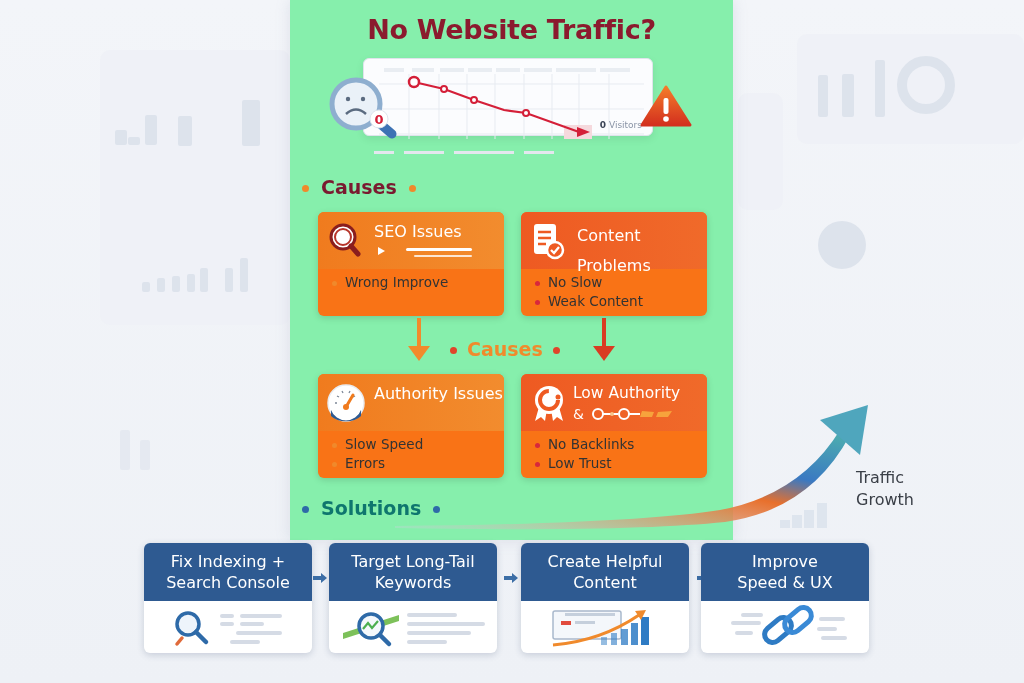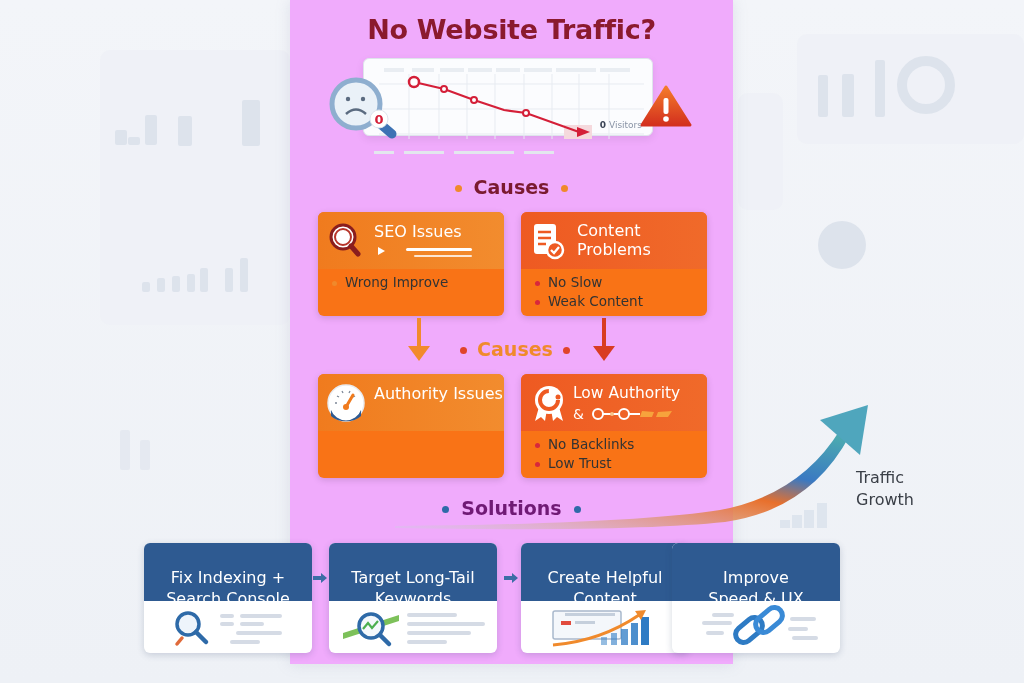--- a/index.html
+++ b/index.html
@@ -1,36 +1,36 @@
 <!DOCTYPE html>
 <html><head>
 <meta charset="utf-8">
 <style>
 *{box-sizing:border-box;margin:0;padding:0}
 body{width:1024px;height:683px;overflow:hidden;font-family:"DejaVu Sans","Liberation Sans",sans-serif;background:linear-gradient(180deg,#f3f5f9 0%,#eef1f6 100%);position:relative}
 .bg-panel{position:absolute;background:#eef1f6;border-radius:10px;opacity:.9}
 .bg-bar{position:absolute;background:#dde3ec;border-radius:2px}
-.center-panel{position:absolute;left:290px;top:0;width:443px;height:664px;background:#f0abfc;box-shadow:0 0 14px rgba(120,135,160,.18)}
+.center-panel{position:absolute;left:290px;top:0;width:443px;height:540px;background:#86efac;box-shadow:0 0 14px rgba(120,135,160,.18)}
 .title{position:absolute;left:0;width:100%;top:14px;text-align:center;font-size:27px;font-weight:bold;color:#8b1a2e;letter-spacing:-.3px}
 .chart-card{position:absolute;left:363px;top:58px;width:290px;height:78px;background:#fbfcfe;border:1px solid #dfe4ec;border-radius:6px;box-shadow:0 3px 8px rgba(0,0,0,.08)}
 .visitors{position:absolute;right:10px;bottom:5px;font-size:9px;color:#8a94a6}
 .visitors b{color:#3b4456}
-.section{position:absolute;text-align:center;font-weight:bold;font-size:19px}
+.section{position:absolute;text-align:left;font-weight:bold;font-size:19px}
 .dot{display:inline-block;width:7px;height:7px;border-radius:50%;vertical-align:middle;margin:0 12px}
 .card{position:absolute;width:186px;height:104px;background:#f97316;border-radius:6px;box-shadow:0 2px 7px rgba(0,0,0,.14);overflow:hidden}
 .card .head{height:57px;position:relative;color:#fff}
 .card .head .ht{position:absolute;left:56px;top:9px;font-size:16px;line-height:21px}
 .card .head .ico{position:absolute;left:8px;top:9px;width:40px;height:40px}
 .card ul{list-style:none;padding:4px 0 0 14px}
 .card li{font-size:13.5px;color:#333;line-height:19px}
 .card li span.b{display:inline-block;width:5px;height:5px;border-radius:50%;margin-right:8px;vertical-align:middle}
 .or{background:linear-gradient(90deg,#f07b1e,#f28c2e)}
 .rd{background:linear-gradient(90deg,#ee5a22,#f06a2a)}
 .sol{position:absolute;top:543px;width:168px;height:110px;background:#fff;border-radius:6px;box-shadow:0 2px 7px rgba(40,60,100,.2);overflow:hidden}
-.sol .head{height:58px;background:#2e5a91;color:#fff;text-align:center;font-size:16px;line-height:21px;padding-top:24px}
+.sol .head{height:58px;background:#2e5a91;color:#fff;text-align:center;font-size:16px;line-height:21px;padding-top:8px}
 .sol .body{position:relative;height:52px}
 .line{position:absolute;height:4px;background:#d5dbe5;border-radius:2px}
 .arrow-r{position:absolute;top:573px;width:14px;height:10px}
 .growth{position:absolute;left:856px;top:467px;font-size:16px;color:#3a3f47;line-height:22px}
 </style>
 </head>
 <body>
 
 <div>
   <div class="bg-panel" style="left:100px;top:50px;width:190px;height:275px"></div>
@@ -153,21 +153,21 @@
     <svg class="ico" viewBox="0 0 40 40">
       <rect x="5" y="3" width="22" height="30" rx="3" fill="#fff"></rect>
       <g stroke="#ee5a22" stroke-width="2.5">
           <line x1="9" y1="11" x2="22" y2="11"></line>
           <line x1="9" y1="17" x2="22" y2="17"></line>
           <line x1="9" y1="23" x2="17" y2="23"></line>
         </g>
       <circle cx="26" cy="29" r="8" fill="#ee5a22" stroke="#fff" stroke-width="2.5"></circle>
       <path d="M22 29 L25 32 L30 26" fill="none" stroke="#fff" stroke-width="2.3"></path>
     </svg>
-    <div class="ht" style="line-height:19px"><span>Content Problems</span></div>
+    <div class="ht" style="line-height:30px"><span>Content Problems</span></div>
   </div>
   <ul>
     <li><span class="b" style="background:#d8283c"></span><span>No Slow</span></li>
     <li><span class="b" style="background:#d8283c"></span><span>Weak Content</span></li>
   </ul>
 </div>
 
 <svg style="position:absolute;left:406px;top:318px" width="26" height="46">
   <line x1="13" y1="0" x2="13" y2="30" stroke="#f28a2c" stroke-width="4"></line>
   <polygon points="2,28 24,28 13,43" fill="#f28a2c"></polygon>
@@ -191,20 +191,24 @@
           <line x1="11" y1="13" x2="13" y2="14"></line>
           <line x1="16" y1="8" x2="17" y2="10"></line>
           <line x1="24" y1="8" x2="23" y2="10"></line>
           <line x1="29" y1="13" x2="27" y2="14"></line>
         </g>
       <line x1="20" y1="24" x2="27" y2="12" stroke="#f07b1e" stroke-width="3" stroke-linecap="round"></line>
       <circle cx="20" cy="24" r="3" fill="#f07b1e"></circle>
     </svg>
     <div class="ht">Authority Issues</div>
   </div>
+  <ul>
+    <li><span class="b" style="background:#f0892b"></span><span>Slow Speed</span></li>
+    <li><span class="b" style="background:#f0892b"></span><span>Errors</span></li>
+  </ul>
 </div>
 
 <div class="card" style="left:521px;top:374px">
   <div class="head rd">
     <svg class="ico" viewBox="0 0 40 40">
       <polygon points="10,24 6,38 12,34 16,38 18,26" fill="#fff"></polygon>
       <polygon points="30,24 34,38 28,34 24,38 22,26" fill="#fff"></polygon>
       <circle cx="20" cy="17" r="14" fill="#fff"></circle>
       <circle cx="20" cy="17" r="9" fill="none" stroke="#ee5a22" stroke-width="4" stroke-dasharray="42 15"></circle>
       <circle cx="29" cy="14" r="2.5" fill="#ee5a22"></circle>
@@ -219,21 +223,21 @@
       <polygon points="50,4 62,5 60,10 48,10" fill="#f7a33c"></polygon>
       <polygon points="66,5 80,4 76,10 64,10" fill="#f7a33c"></polygon>
     </svg>
   </div>
   <ul>
     <li><span class="b" style="background:#d8283c"></span><span>No Backlinks</span></li>
     <li><span class="b" style="background:#d8283c"></span><span>Low Trust</span></li>
   </ul>
 </div>
 
-<div class="section" style="left:290px;width:443px;top:497px;color:#701a75">
+<div class="section" style="left:290px;width:443px;top:497px;color:#0f766e">
   <span class="dot" style="background:#2e6aa8"></span><span>Solutions</span><span class="dot" style="background:#2e6aa8"></span>
 </div>
 
 <svg style="position:absolute;left:380px;top:400px" width="500" height="135">
   <defs>
     <linearGradient id="ga" x1="0" y1="1" x2="1" y2="0">
       <stop offset="0" stop-color="#c8d4e2" stop-opacity=".3"></stop>
       <stop offset=".55" stop-color="#e8702c"></stop>
       <stop offset=".7" stop-color="#3a79c2"></stop>
       <stop offset="1" stop-color="#4fb3ad"></stop>
@@ -309,21 +313,21 @@
       <path d="M2 38 Q50 34 88 8" fill="none" stroke="#f08a2c" stroke-width="3"></path>
       <polygon points="84,4 95,3 90,13" fill="#f08a2c"></polygon>
     </svg>
   </div>
 </div>
 <svg class="arrow-r" style="left:697px">
     <rect x="0" y="3" width="8" height="4" fill="#3c6ea6"></rect>
     <polygon points="8,0 14,5 8,10" fill="#3c6ea6"></polygon>
   </svg>
 
-<div class="sol" style="left:672px">
+<div class="sol" style="left:701px">
   <div class="head"><span>Improve</span><br><span>Speed &amp; UX</span></div>
   <div class="body">
     <div class="line" style="left:40px;top:12px;width:22px"></div>
       <div class="line" style="left:30px;top:20px;width:30px"></div>
       <div class="line" style="left:34px;top:30px;width:18px"></div>
     <svg style="position:absolute;left:58px;top:3px" width="60" height="46">
       <rect x="4" y="18" width="30" height="16" rx="8" transform="rotate(-40 19 26)" fill="none" stroke="#2e7bc4" stroke-width="5"></rect>
       <rect x="24" y="8" width="30" height="16" rx="8" transform="rotate(-40 39 16)" fill="none" stroke="#3a8ad6" stroke-width="5"></rect>
     </svg>
     <div class="line" style="left:118px;top:16px;width:26px"></div>

